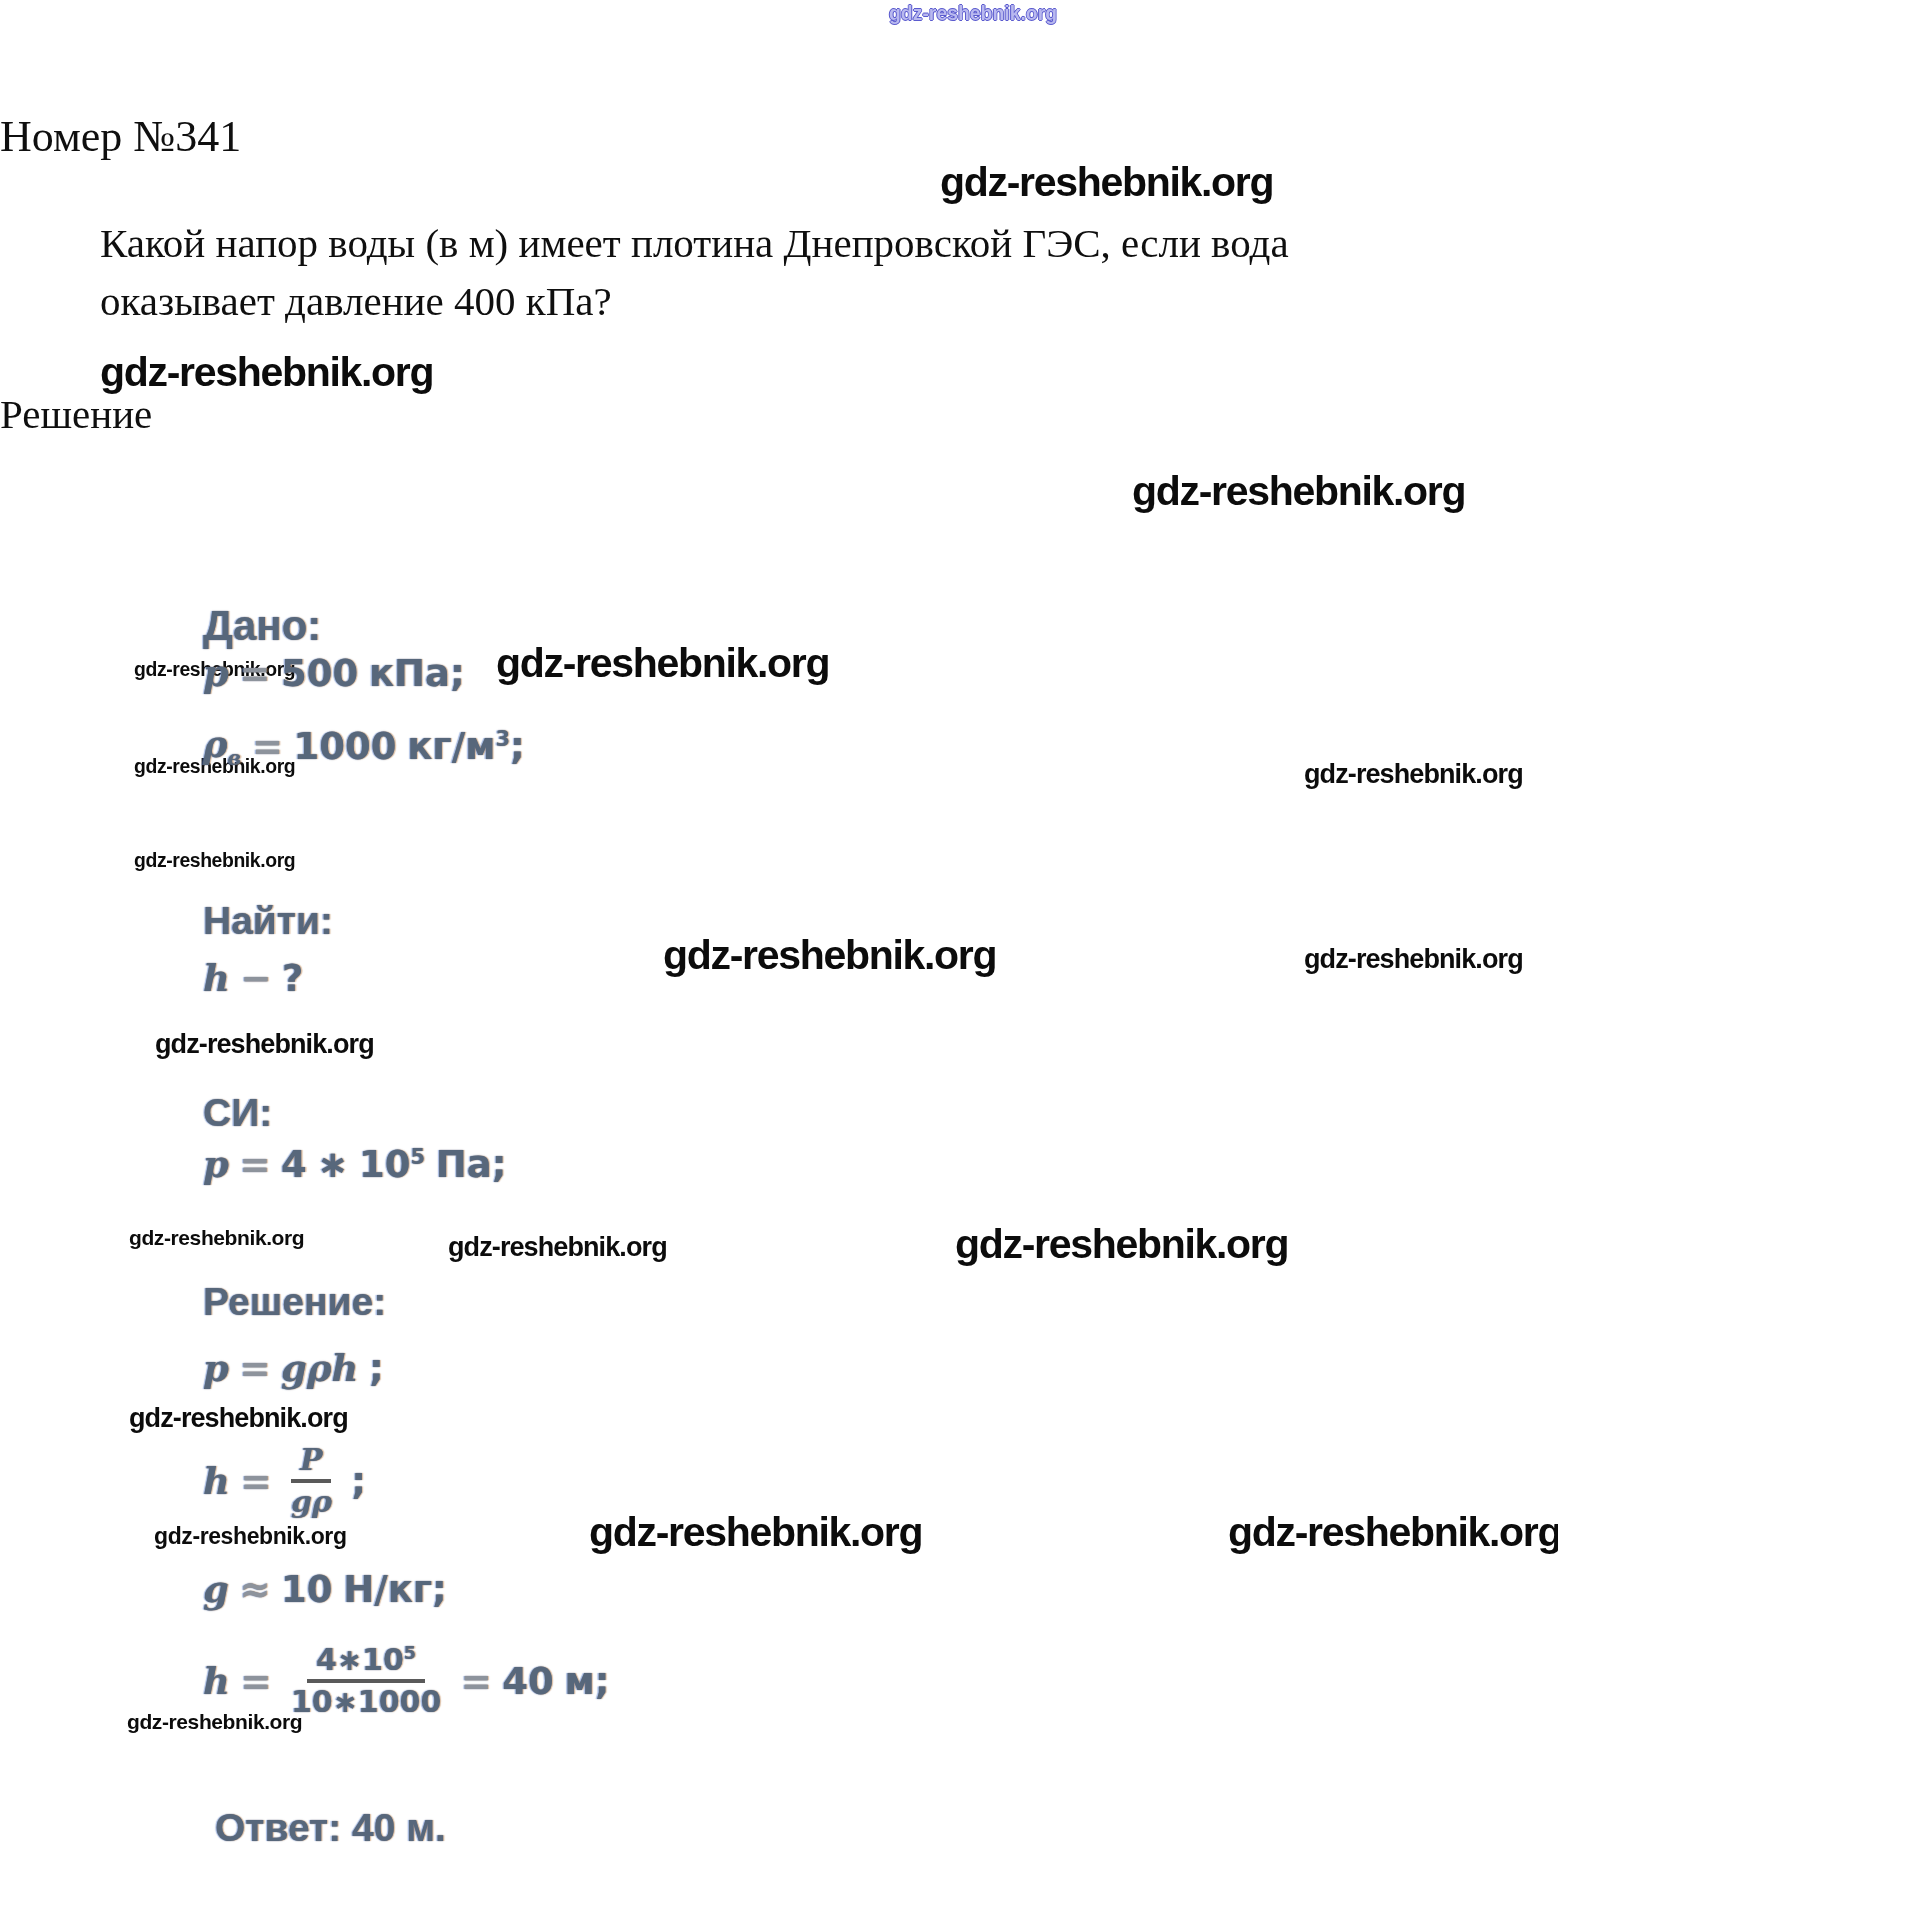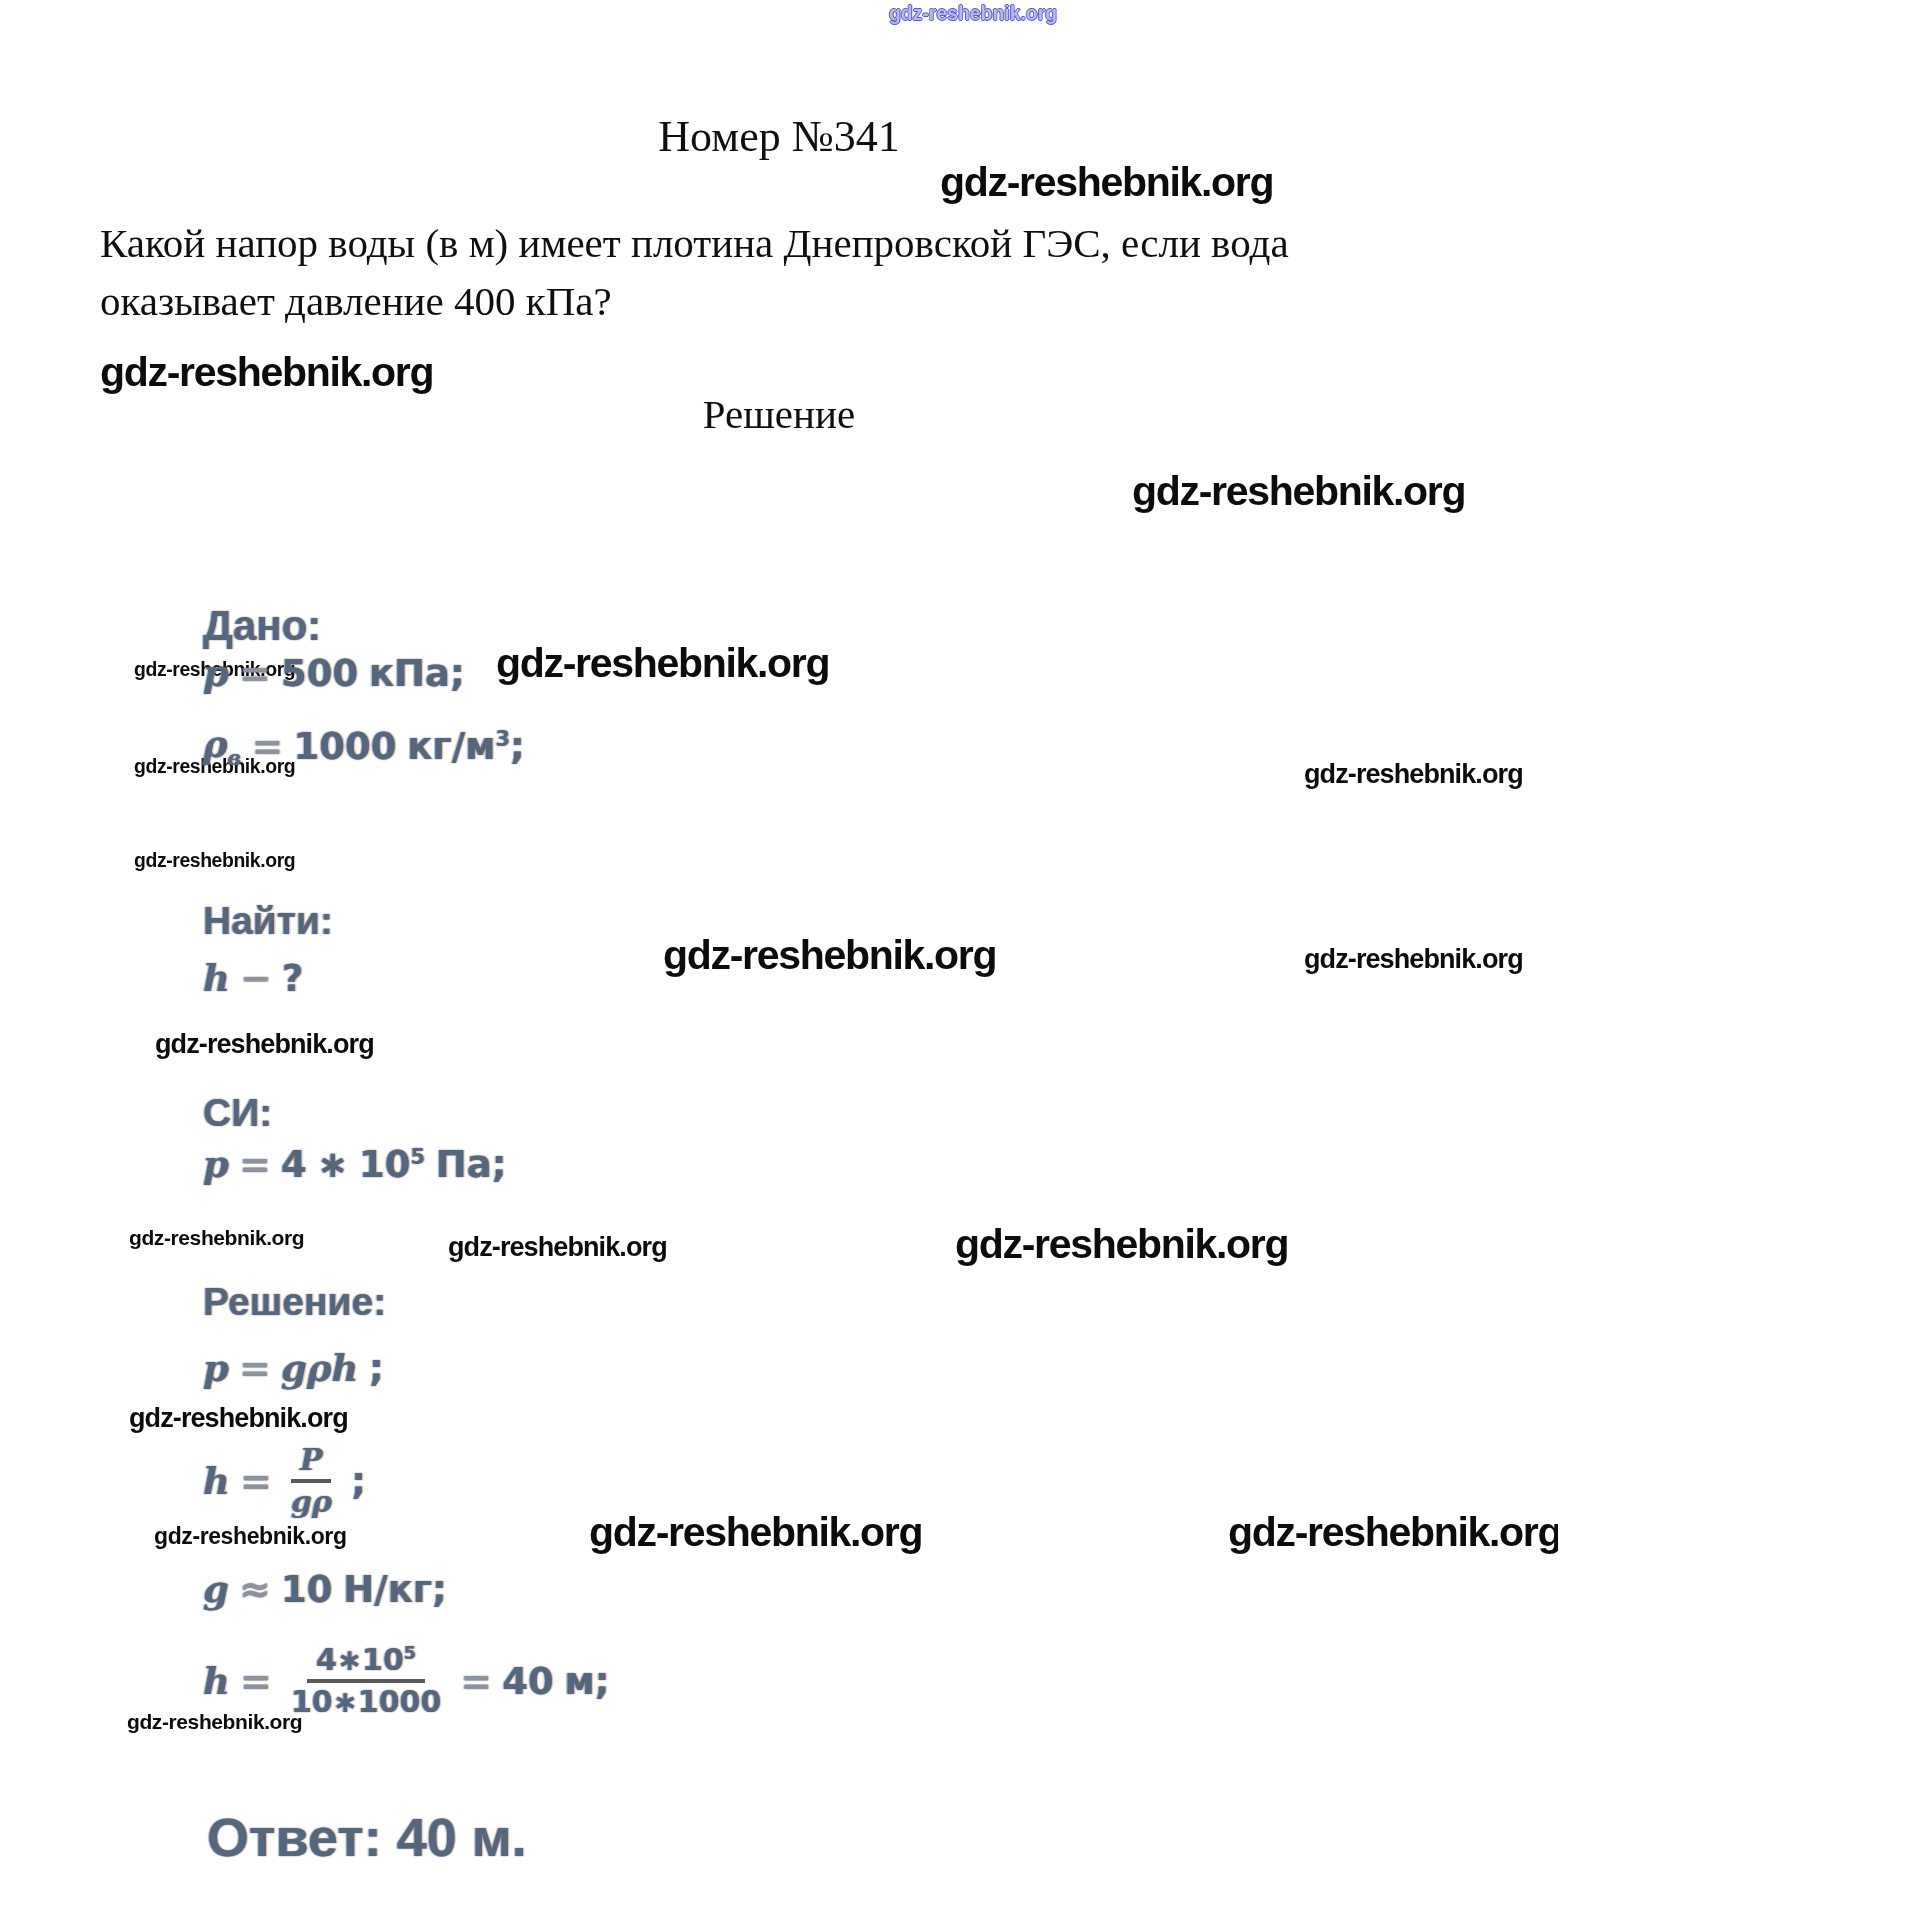--- a/index.html
+++ b/index.html
@@ -39,21 +39,21 @@
   }
 
   
   .serif{
     font-family:"Liberation Serif","DejaVu Serif",serif;
     color:#0f0f0f;
     text-align:right;
   }
   .title{font-size:44px;}
   .prob{font-size:41px;}
-  .centered{left:0;right:0;text-align:center;}
+  .centered{left:0;right:0;text-align:left;}
 
   
   .scan{
     color:#57677b;
     font-weight:700;
     text-shadow:
       1.3px 0 0.9px rgba(198,128,62,0.40),
      -1.3px 0 0.9px rgba(88,128,208,0.45),
       0 0 1.3px rgba(70,82,100,0.75);
   }
@@ -192,16 +192,16 @@
     <span class="frac">
       <span class="fnum"><span>4∗10</span><sup>5</sup></span>
       <span class="fden">10∗1000</span>
     </span>
     <span class="eq">=</span>
     <span>40</span>
     <span>м;</span>
   </div>
   <div class="abs wm wm-s" style="left:127px;top:1710px;font-size:21px;">gdz-reshebnik.org</div>
 
-  <div class="abs scan scan-label" style="left:207px;top:1777px;font-size:54px;text-align:center;">Ответ: 40 м.</div>
+  <div class="abs scan scan-label" style="left:215px;top:1777px;font-size:39px;text-align:center;">Ответ: 40 м.</div>
 
 </div>
 
 
 </body></html>

